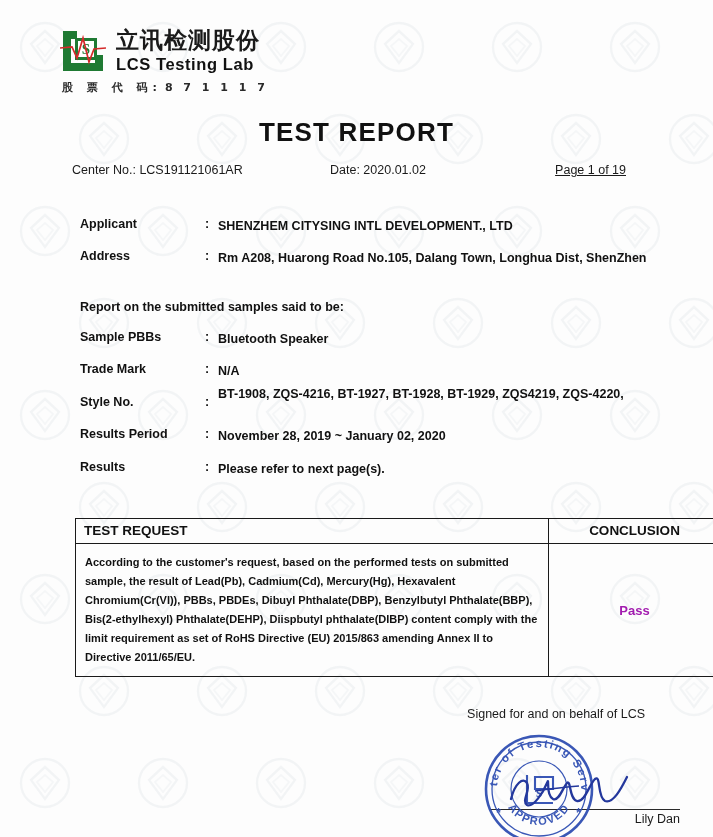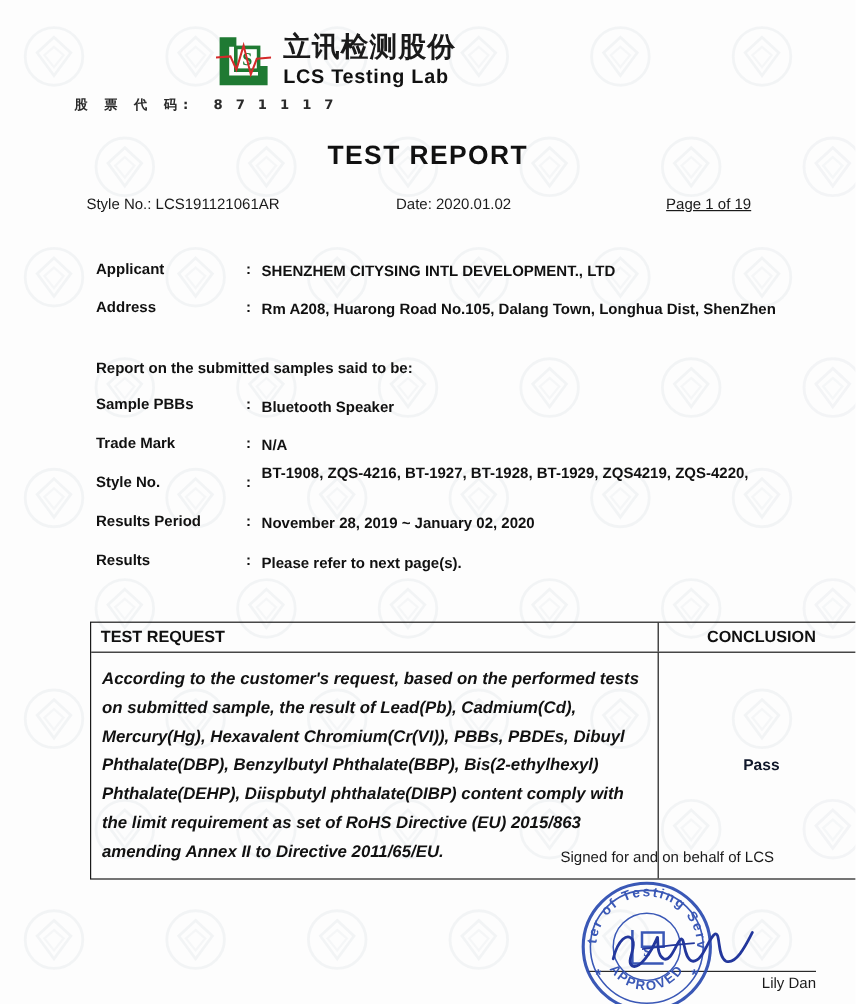--- a/index.html
+++ b/index.html
@@ -33,21 +33,21 @@
   }
   
   #content { position: relative; z-index: 2; }
 
   #logo-block {
     position: absolute;
     left: 60px;
     top: 28px;
     width: 320px;
   }
-  #logo-row { display: flex; align-items: center; justify-content: flex-end; }
+  #logo-row { display: flex; align-items: center; }
   #logo-mark {
     position: relative;
     width: 46px;
     height: 46px;
     flex: 0 0 46px;
   }
   #logo-text { margin-left: 10px; }
   #logo-cn {
     font-family: "DejaVu Sans", sans-serif;
     font-size: 23px;
@@ -66,29 +66,29 @@
   #stock-row {
     margin-top: 6px;
     margin-left: 2px;
     font-family: "DejaVu Sans", sans-serif;
     font-size: 11px;
     font-weight: bold;
     color: #2a2a2a;
     white-space: nowrap;
   }
   #stock-row .cn { letter-spacing: 5px; }
-  #stock-row .num { letter-spacing: 3.5px; margin-left: 16px; }
+  #stock-row .num { letter-spacing: 3.5px; margin-left: 3px; }
 
   #doc-title {
     position: absolute;
     left: 0;
     top: 117px;
     width: 713px;
     text-align: center;
-    font-size: 22px;
+    font-size: 26px;
     font-weight: bold;
     letter-spacing: 1.2px;
     color: #111;
   }
 
   #meta-row {
     position: absolute;
     left: 72px;
     top: 163px;
     width: 570px;
@@ -166,25 +166,24 @@
     text-align: center;
     font-size: 13.5px;
     font-weight: bold;
   }
   #req-body { display: flex; min-height: 125px; }
   #req-body .b-left {
     width: 473px;
     box-sizing: border-box;
     padding: 9px 10px 10px 9px;
     border-right: 1.6px solid #1a1a1a;
-    font-size: 14px;
+    font-size: 11px;
     font-weight: bold;
     line-height: 1.72;
     color: #111;
-    font-style: italic;
   }
   #req-body .b-right {
     flex: 1;
     display: flex;
     align-items: center;
     justify-content: center;
     font-size: 13px;
     font-weight: bold;
   }
 
@@ -528,21 +527,21 @@
         </div>
       </div>
       <div id="stock-row">
         <span class="cn">股 票 代 码:</span><span class="num">8 7 1 1 1 7</span>
       </div>
     </div>
 
     <div id="doc-title">TEST REPORT</div>
 
     <div id="meta-row">
-      <span class="m-report">Style No.: LCS191121061AR</span>
+      <span class="m-report">Center No.: LCS191121061AR</span>
       <span class="m-date">Date: 2020.01.02</span>
       <span class="m-page">Page 1 of 19</span>
     </div>
 
     <div class="field" style="top:217px;">
       <span class="label">Applicant</span>
       <span class="colon">:</span>
       <span class="value">SHENZHEM CITYSING INTL DEVELOPMENT., LTD</span>
     </div>
 
@@ -587,21 +586,21 @@
     </div>
 
     <div id="req-table">
       <div id="req-head">
         <div class="h-left">TEST REQUEST</div>
         <div class="h-right">CONCLUSION</div>
       </div>
       <div id="req-body">
         <div class="b-left">According to the customer's request, based on the performed tests on submitted sample,   the result of Lead(Pb), Cadmium(Cd), Mercury(Hg), Hexavalent Chromium(Cr(VI)), PBBs, PBDEs, Dibuyl Phthalate(DBP), Benzylbutyl Phthalate(BBP), Bis(2-ethylhexyl) Phthalate(DEHP), Diispbutyl phthalate(DIBP) content comply with the limit requirement as set of RoHS Directive (EU) 2015/863 amending Annex II to Directive 2011/65/EU.</div>
         <div class="b-right">
-          <span id="conclusion-value" style="color: #0f172a;">Pass</span>
+          <span id="conclusion-value" style="color: #a21caf;">Pass</span>
         </div>
       </div>
     </div>
 
     <div id="sign-label">Signed for and on behalf of LCS</div>
 
     <div id="seal">
       <svg viewBox="0 0 112 112" width="112" height="112">
         <defs>
           <path id="arcTop" d="M 14 56 A 42 42 0 0 1 98 56"></path>

